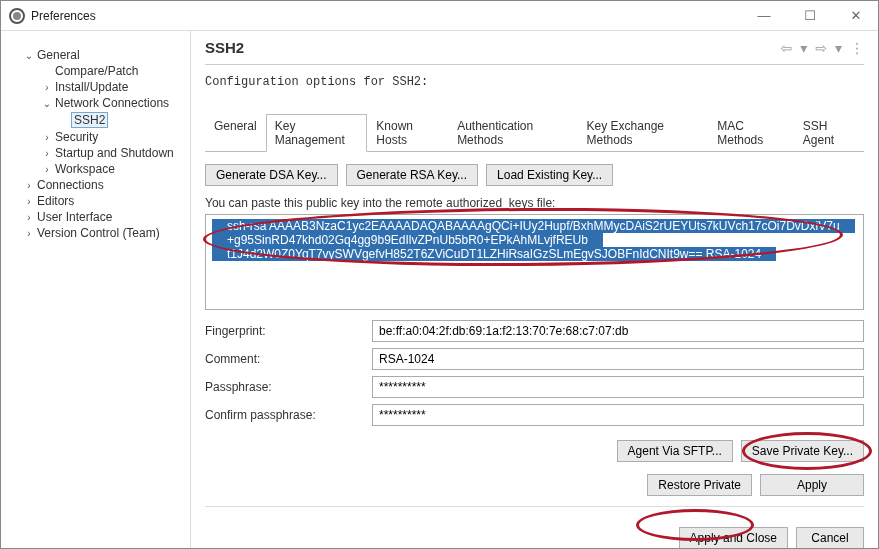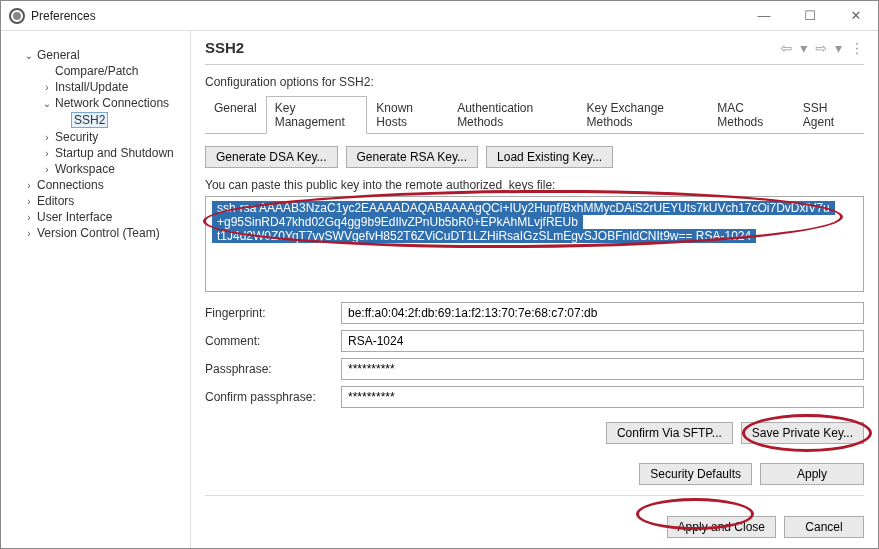--- a/index.html
+++ b/index.html
@@ -27,44 +27,44 @@
 .tree .lvl2 { padding-left: 34px; }
 .tree .lvl3 { padding-left: 52px; }
 
 
 .right { flex: 1; display: flex; flex-direction: column; padding: 8px 14px 10px 14px; position:relative;}
 .hdr { display: flex; align-items: center; border-bottom: 1px solid #ccc; padding-bottom: 8px; margin-bottom: 10px; }
 .hdr h1 { font-size: 15px; font-weight: 600; flex:1; }
 .hdr .navicons { display:flex; gap:8px; align-items:center; color:#999;}
 .hdr .navicons span{font-size:14px;}
 
-.desc { margin-bottom: 6px; }
+.desc { margin-bottom: 24px; font-family: Liberation Mono, monospace; }
 
 
 .tabs { display: flex; border-bottom: 1px solid #bbb; margin-bottom: 12px; }
 .tab { padding: 4px 8px; border: 1px solid transparent; border-bottom:none; cursor:default; position:relative; top:1px; }
 .tab.active { border-color: #bbb; background: #fff; border-bottom:1px solid #fff;}
 .tab:not(.active){color:#333;}
 
 
 .btn { border: 1px solid #adadad; background: #e9e9e9; padding: 3px 10px; font-size: 12px; cursor: pointer; }
 
 .genrow { display:flex; gap:8px; margin-bottom:10px; }
 
 .hint { margin-bottom: 4px; }
 
 
 .keywrap { position:relative; margin-bottom:10px;}
 .keybox { width: 100%; height: 96px; border: 1px solid #aaa; padding:4px 6px; font-size:12px; overflow:auto; background:#fff; resize:none;}
-.keysel { background:#2f6fb0; color:#fff; padding:0 5px;}
+.keysel { background:#2f6fb0; color:#fff; padding:0 15px;}
 .ellipse1 { position:absolute; top:-6px; left:-2px; width:640px; height:58px; border:3px solid #b0182b; border-radius:50%/50%; pointer-events:none; transform:rotate(-0.4deg);}
 
 .fieldrow { display:flex; align-items:center; margin-bottom:6px; gap:8px;}
 .fieldrow label { width: 128px; }
-.fieldrow input { flex:1; height:22px; border:1px solid #aaa; padding:2px 6px; font-size:12px;}
+.fieldrow input { flex:1; height:22px; border:1px solid #aaa; padding:2px 6px; font-size:12px;margin-left:31px;}
 
 .exportrow { display:flex; justify-content:flex-end; gap:8px; margin-top:8px; position:relative;}
 .ellipse2 { position:absolute; right:-8px; top:-8px; width:130px; height:38px; border:3px solid #b0182b; border-radius:50%; pointer-events:none;}
 
 .spacer { flex:1; }
 .bottomrow { display:flex; justify-content:flex-end; gap:8px; margin-top:12px;}
 .bottomrow.inner { border-top: none; }
 .footer { display:flex; justify-content:flex-end; gap:8px; padding-top:20px; border-top:1px solid #ddd; margin-top:10px; position:relative;}
 .ellipse3 { position:absolute; right:110px; top:2px; width:118px; height:32px; border:3px solid #b0182b; border-radius:50%; pointer-events:none;}
 </style>
@@ -188,30 +188,30 @@
       <label>Passphrase:</label>
       <input value="**********" style="">
     </div>
     <div class="fieldrow">
       <label>Confirm passphrase:</label>
       <input value="**********" style="">
     </div>
 
     <div class="exportrow">
       <div class="ellipse2"></div>
-      <button class="btn">Confirm Via SFTP...</button>
+      <button class="btn">Agent Via SFTP...</button>
       <button class="btn">Save Private Key...</button>
     </div>
 
     <div class="spacer"></div>
 
     <div class="bottomrow inner">
-      <button class="btn">Security Defaults</button>
+      <button class="btn">Restore Private</button>
       <button class="btn" style="width:104px">Apply</button>
     </div>
 
     <div class="footer">
       <div class="ellipse3"></div>
       <button class="btn">Apply and Close</button>
-      <button class="btn" style="width:80px">Cancel</button>
+      <button class="btn" style="width:68px">Cancel</button>
     </div>
   </div>
 </div>
 
 </body></html>

